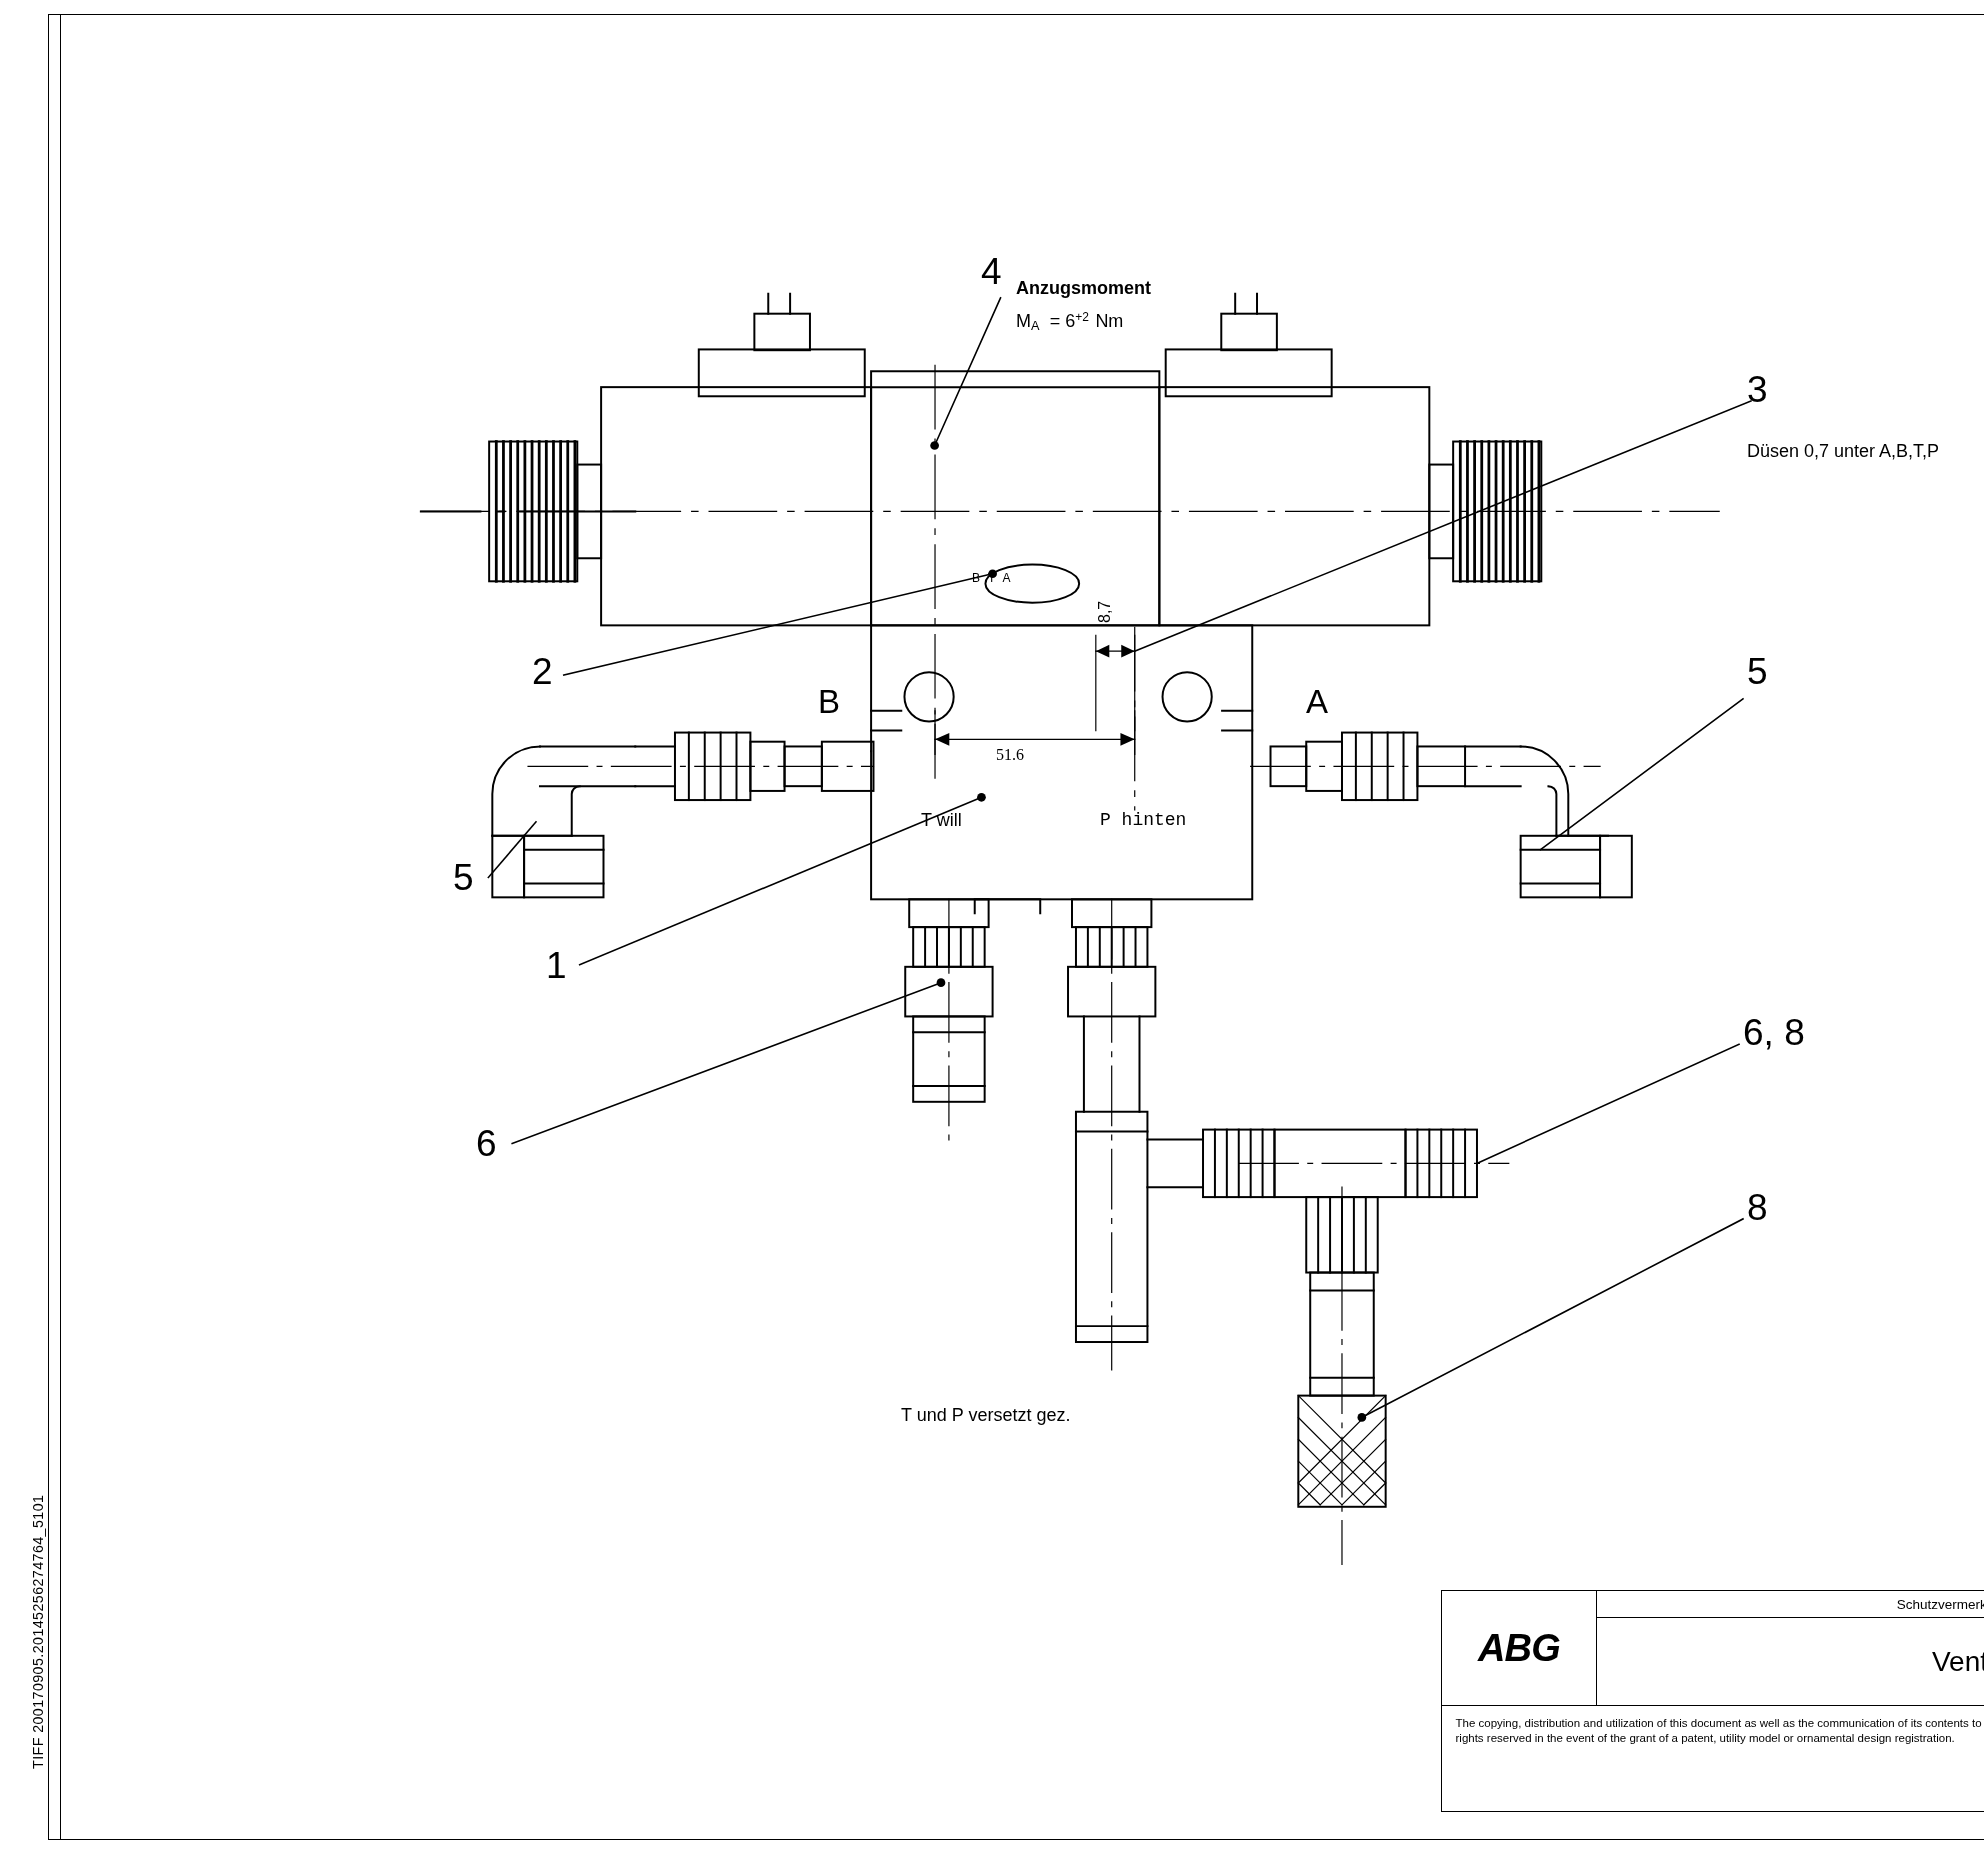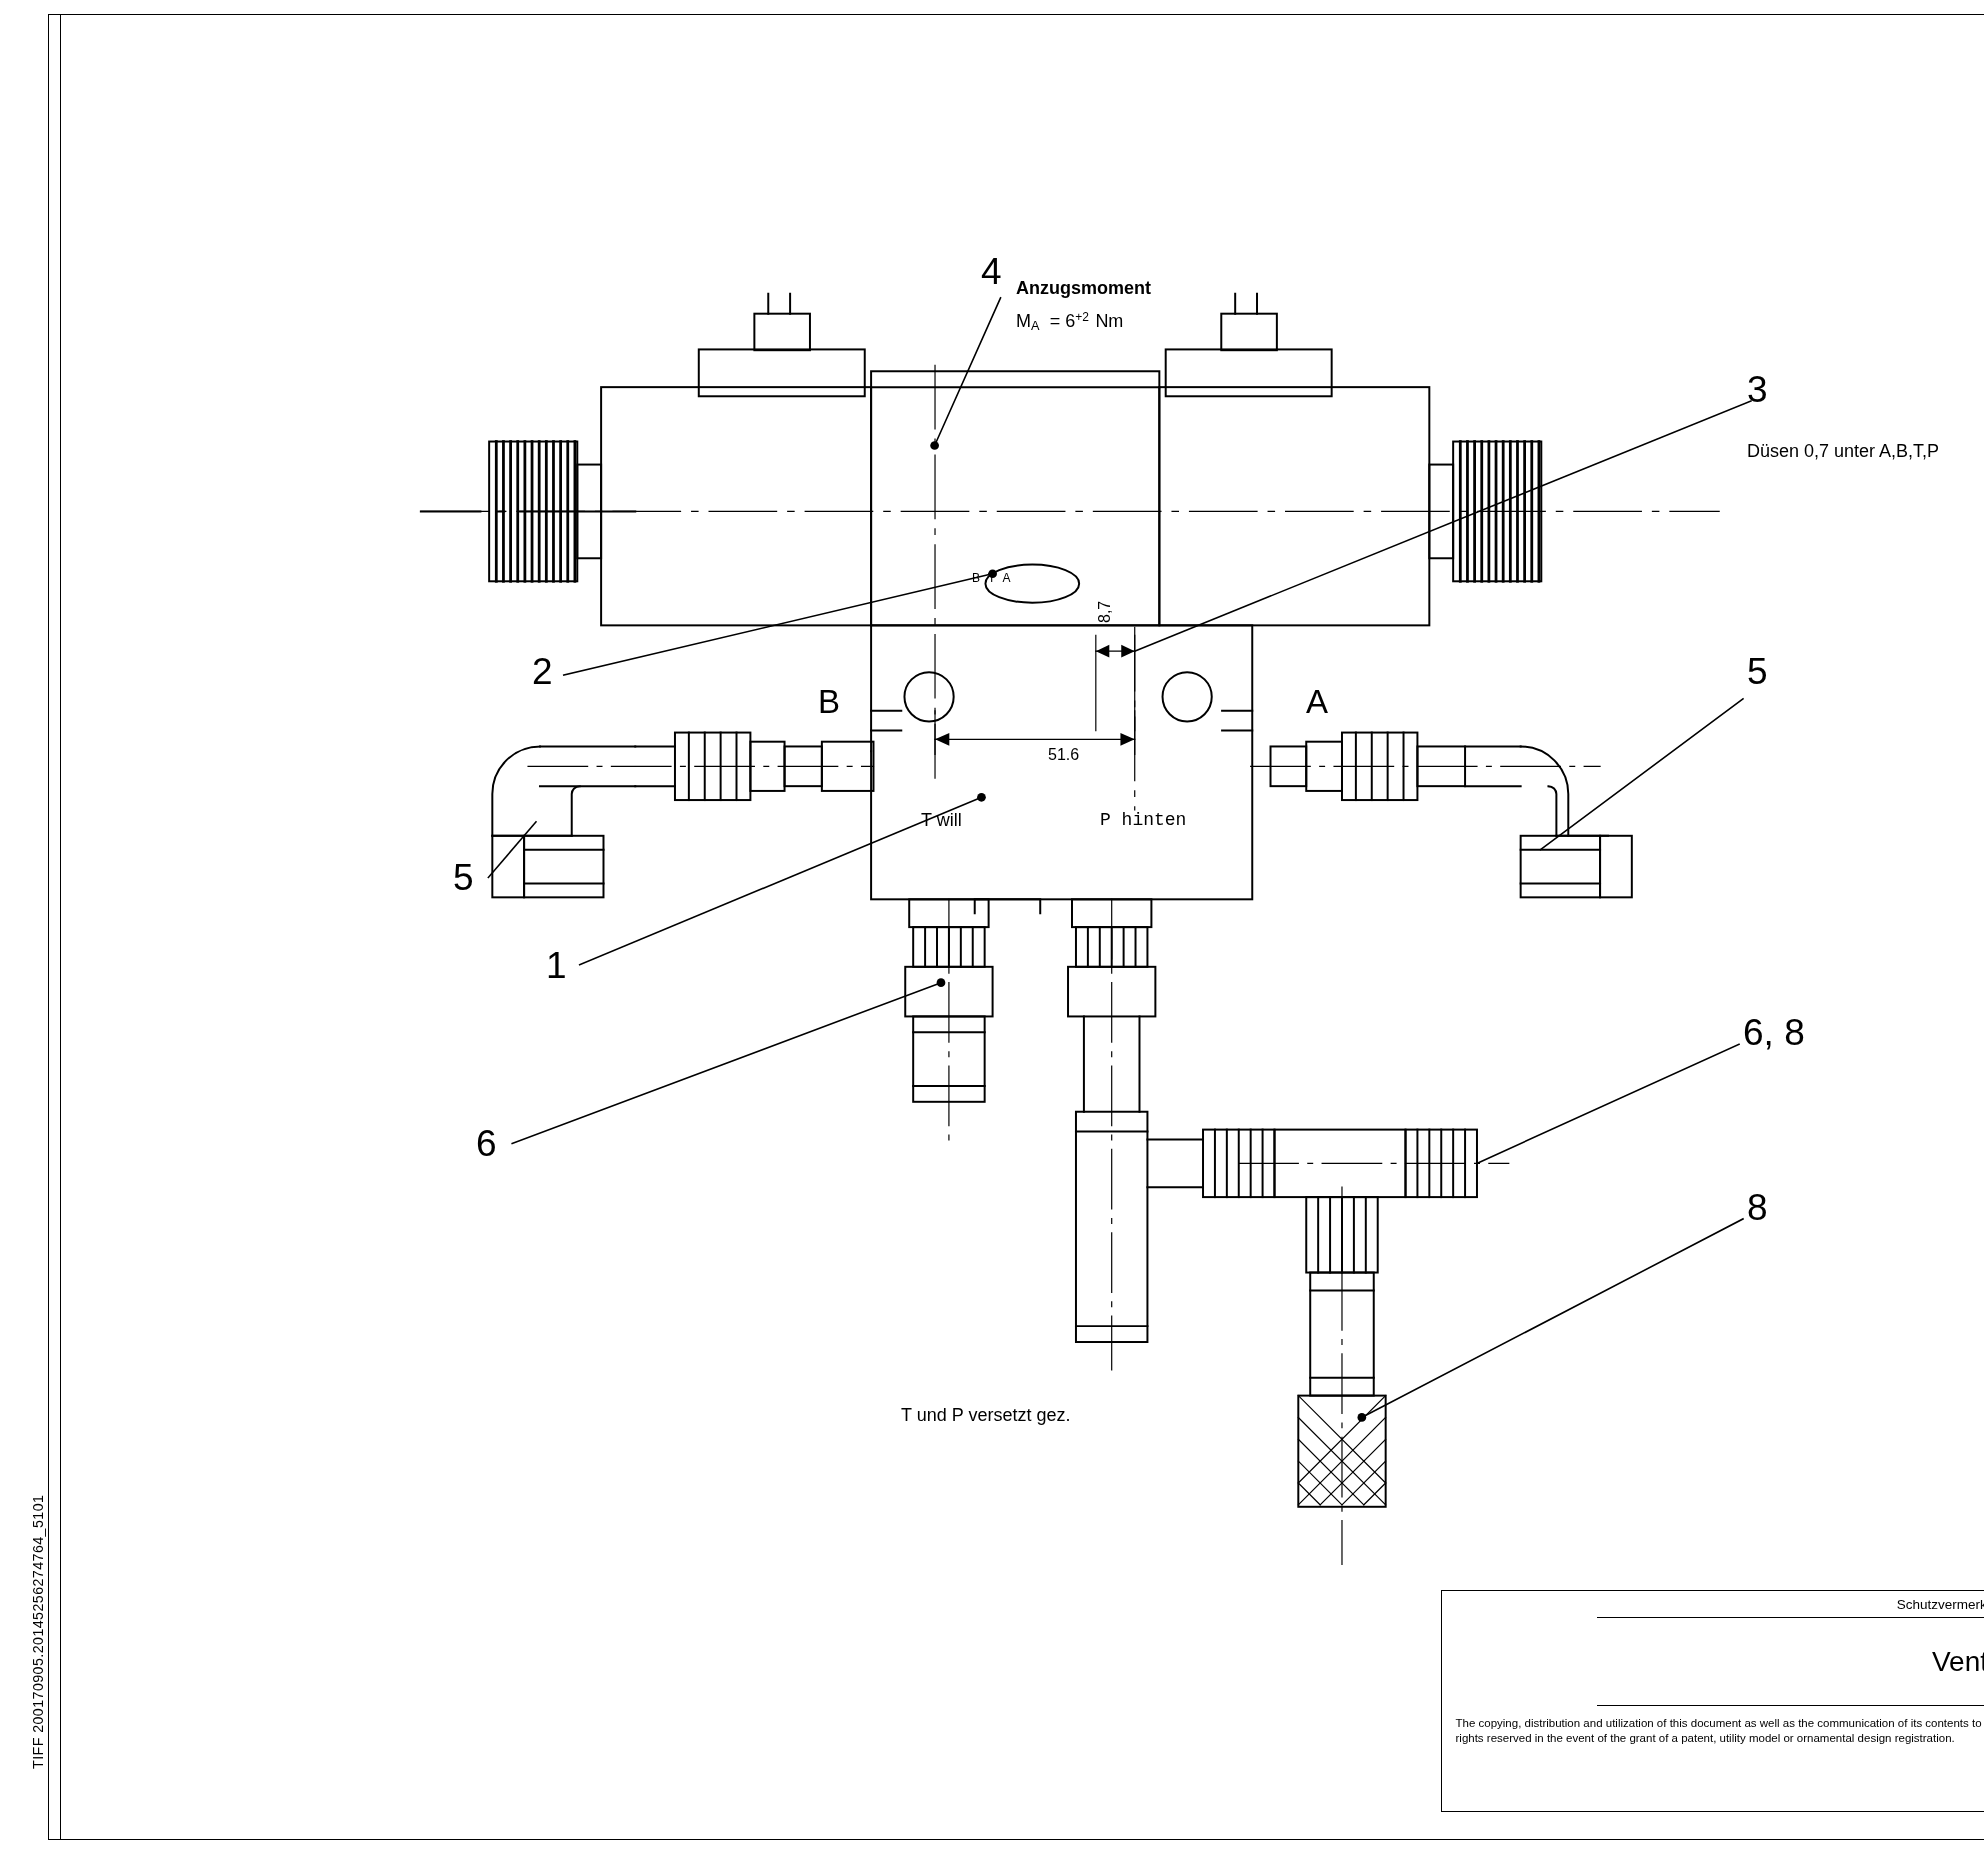--- a/index.html
+++ b/index.html
@@ -382,33 +382,36 @@
   <div class="lbl" style="left:1306px; top:683px; font-size:33px;">A</div>
 
   <div class="lbl" style="left:972px; top:571px; font-size:12px; letter-spacing:2.4px;">B T A</div>
 
   <div class="lbl lbl-txt" style="left:921px; top:810px;">T will</div>
   <div class="lbl lbl-txt" style="left:1100px; top:810px;font-family:Liberation Mono, monospace;">P hinten</div>
 
   <div class="lbl lbl-txt" style="left:901px; top:1405px;">T und P versetzt gez.</div>
 
   <div class="lbl lbl-sm" style="left:1096px; top:623px; transform:rotate(-90deg); transform-origin:0 0;">8,7</div>
-  <div class="lbl lbl-sm" style="left:1048px; top:746px;">51.6</div>
+  <div class="lbl lbl-sm" style="left:996px; top:746px;font-family:Liberation Serif, serif;">51.6</div>
 
   <div class="lbl lbl-num" style="left:981px; top:251px;">4</div>
   <div class="lbl lbl-num" style="left:1747px; top:369px;">3</div>
   <div class="lbl lbl-num" style="left:532px; top:651px;">2</div>
   <div class="lbl lbl-num" style="left:1747px; top:651px;">5</div>
   <div class="lbl lbl-num" style="left:453px; top:857px;">5</div>
   <div class="lbl lbl-num" style="left:546px; top:945px;">1</div>
   <div class="lbl lbl-num" style="left:476px; top:1123px;">6</div>
   <div class="lbl lbl-num" style="left:1743px; top:1012px;">6, 8</div>
   <div class="lbl lbl-num" style="left:1747px; top:1187px;">8</div>
 
   <div id="titleblock">
+    <div class="tb-logo">
+      <span>ABG</span>
+    </div>
     <div class="tb-protect">Schutzvermerk ISO 16016 beachten.</div>
     <div class="tb-title">Ventileinheit</div>
 
     <div class="tb-legal">The copying, distribution and utilization of this document as well as the communication of its contents to others without expressed authorization is prohibited. Offenders will be held liable for payment of damages. All rights reserved in the event of the grant of a patent, utility model or ornamental design registration.</div>
   </div>
 
 </div>
 
 
 </body></html>

